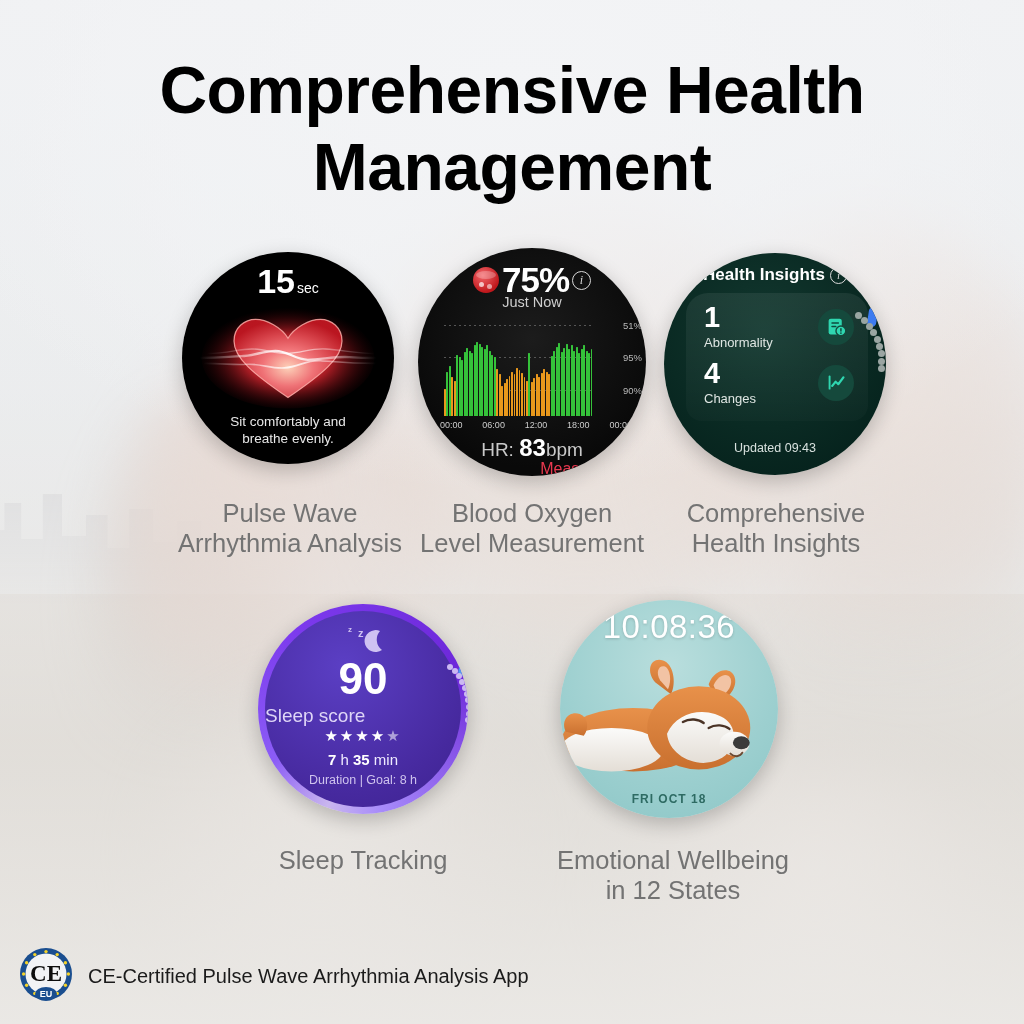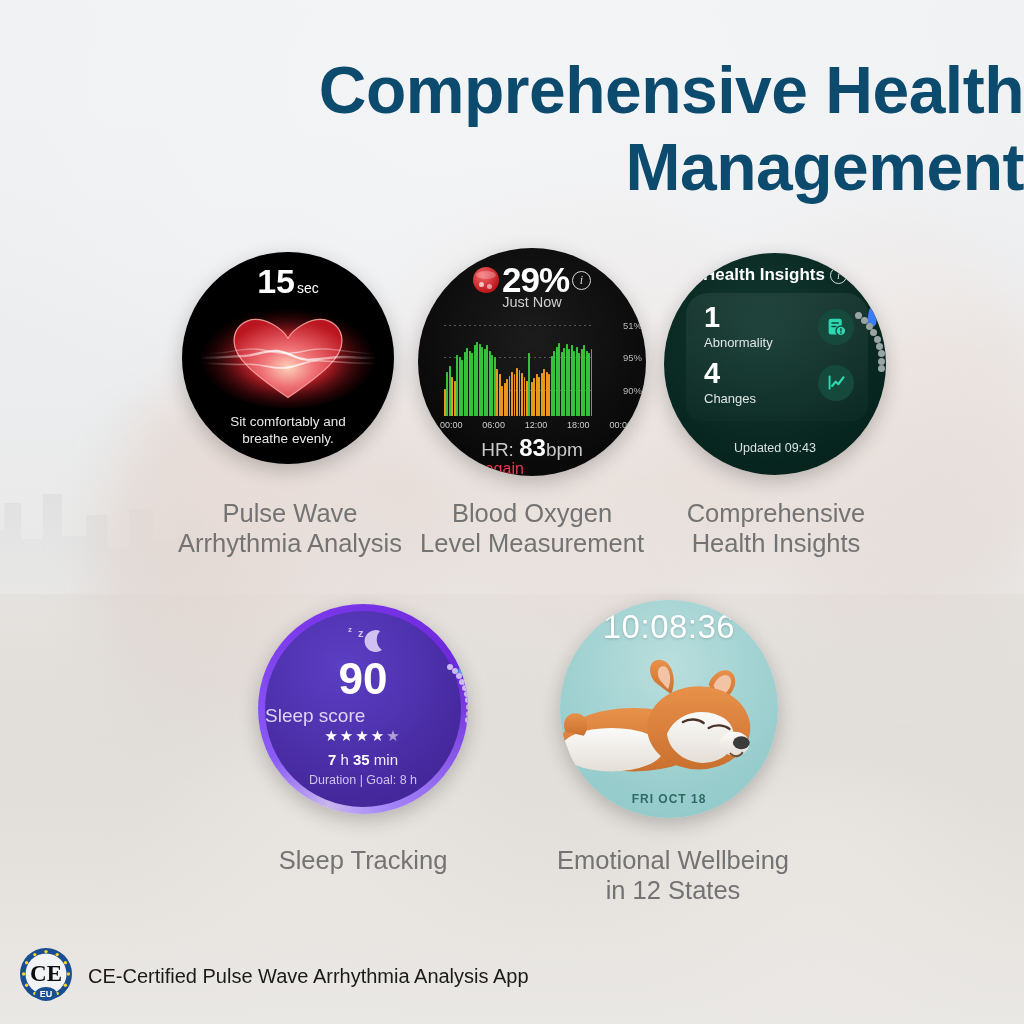--- a/index.html
+++ b/index.html
@@ -51,22 +51,22 @@
   .bg-wash {
     inset:0;
     background:
       radial-gradient(ellipse 62% 40% at 50% 8%,rgba(243,244,246,.99),rgba(243,244,246,.55) 60%,rgba(243,244,246,0) 100%),
       linear-gradient(180deg,rgba(240,241,243,.97) 0%,rgba(240,241,243,.55) 16%,rgba(238,238,238,.40) 42%,rgba(238,237,235,.52) 72%,rgba(240,239,237,.82) 100%);
   }
 
   
   #title {
     position:absolute; top:52px; left:0; right:0;
-    text-align:right;
-    font-size:66px; font-weight:700; color:#0c4a6e;
+    text-align:center;
+    font-size:66px; font-weight:700; color:#000000;
     line-height:1.16; letter-spacing:-0.5px;
     z-index:6;
   }
 
   
   .watch {
     position:absolute; border-radius:50%; overflow:hidden;
     box-shadow:0 6px 20px rgba(0,0,0,.22);
     z-index:5;
   }
@@ -116,21 +116,21 @@
   .ox-bars b { flex:1 1 auto; display:block; border-radius:.5px; }
   .ox-ylab { position:absolute; left:178px; top:70px; width:46px; height:98px;
     color:#b9b9b9; font-size:9.5px; }
   .ox-ylab span { position:absolute; right:0; }
   .ox-xlab { position:absolute; left:22px; right:14px; top:172px;
     display:flex; justify-content:space-between;
     color:#cdcdcd; font-size:9px; }
   .ox-hr { position:absolute; top:186px; left:0; right:0; text-align:center;
     color:#c9c9c9; font-size:19px; }
   .ox-hr b { color:#fff; font-size:24px; font-weight:700; }
-  .ox-again { position:absolute; top:212px; left:0; right:0; text-align:left;
+  .ox-again { position:absolute; top:212px; left:0; right:0; text-align:right;
     color:#e8384f; font-size:16px; }
 
   
   #watch-insights { left:664px; top:253px; width:222px; height:222px;
     background:radial-gradient(circle at 45% 35%,#12382f,#06231d 78%); }
   .hi-title { position:absolute; top:12px; left:0; right:0; text-align:center;
     color:#fff; font-size:17px; font-weight:700;
     display:flex; align-items:center; justify-content:center; gap:5px; }
   .hi-i { width:17px; height:17px; border-radius:50%;
     border:1.5px solid #dcdcdc; color:#dcdcdc; font-size:11px;
@@ -253,21 +253,21 @@
   </div>
   <div class="pw-note">Sit comfortably and
 breathe evenly.</div>
 </div>
 <div class="caption" style="left:150px; top:498px; width:280px;">Pulse Wave
 Arrhythmia Analysis</div>
 
 <div class="watch" id="watch-spo2">
   <div class="ox-top">
     <span class="ox-drop"></span>
-    <span class="ox-pct">29%</span>
+    <span class="ox-pct">75%</span>
     <span class="ox-info">i</span>
   </div>
   <div class="ox-when">Just Now</div>
 
   <div class="ox-chart">
     <div class="ox-grid" id="ox-grid">
         <i style="top: 6.66667%;"></i>
         <i style="top: 40%;"></i>
         <i style="top: 73.3333%;"></i>
       </div>

